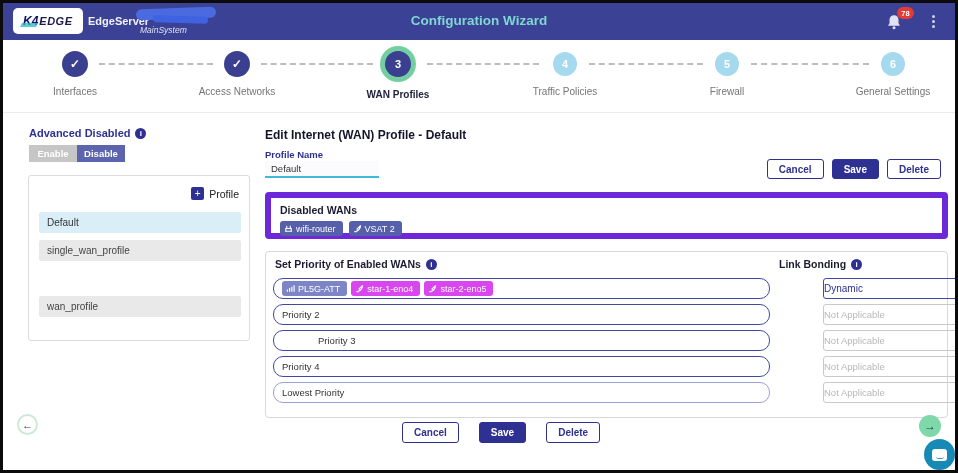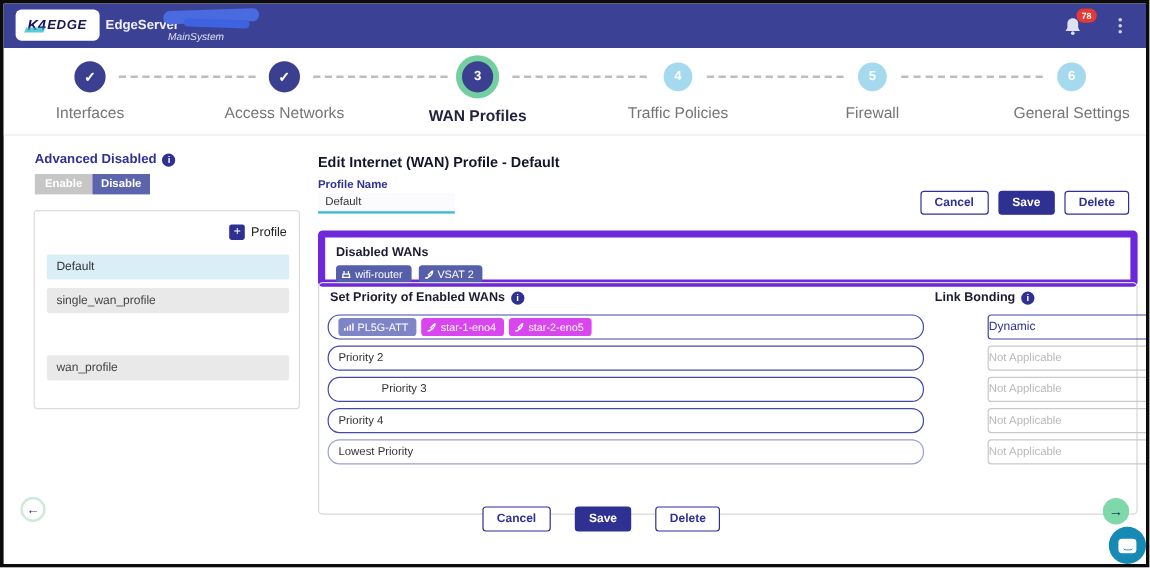--- a/index.html
+++ b/index.html
@@ -22,21 +22,21 @@
   .kebab { position:absolute; right:16px; top:8px; width:12px; height:20px; display:flex; flex-direction:column; align-items:center; justify-content:center; gap:2px; cursor:pointer; }
   .kebab i { width:3px; height:3px; border-radius:50%; background:#cfd2ea; }
 
   
   .stepper { position:absolute; top:37px; left:0; right:0; height:73px; background:#fff; border-bottom:1px solid #ececec; }
   .step { position:absolute; width:0; }
   .circle { position:absolute; left:0; transform:translateX(-50%); border-radius:50%; display:flex; align-items:center; justify-content:center; color:#fff; font-weight:bold; }
   .done .circle { top:11px; width:26px; height:26px; background:#3b3f8f; font-size:12px; }
   .active .circle { top:11px; width:26px; height:26px; background:#3b3f8f; font-size:11px; box-shadow:0 0 0 5px #74cfa0; }
   .next .circle { top:12px; width:24px; height:24px; background:#a5d9ee; font-size:11px; }
-  .step-label { position:absolute; top:46px; left:0; transform:translateX(-50%); white-space:nowrap; font-size:13px; color:#757575;text-align:center; }
+  .step-label { position:absolute; top:46px; left:0; transform:translateX(-50%); white-space:nowrap; font-size:10px; color:#757575;text-align:center; }
   .active .step-label { color:#23233f; font-weight:bold; top:49px; }
   .connector { position:absolute; top:23px; border-top:2px dashed #bdbdbd; }
 
   
   .adv-label { position:absolute; left:26px; top:124px; font-size:11px; font-weight:bold; color:#2e3192; display:flex; align-items:center; gap:5px; }
   .info-icon { width:11px; height:11px; border-radius:50%; background:#2e3192; color:#fff; font-size:8px; font-weight:bold; display:inline-flex; align-items:center; justify-content:center; font-style:normal; }
   .toggle { position:absolute; left:26px; top:142px; display:flex; height:17px; }
   .seg { width:48px; display:flex; align-items:center; justify-content:center; color:#fff; font-size:9.5px; font-weight:bold; cursor:pointer;text-align:center; }
   .seg-enable { background:#c6c6c6; }
   .seg-disable { background:#5c64ad; }
@@ -54,21 +54,21 @@
   .top-actions { position:absolute; right:14px; top:156px; display:flex; gap:8px; }
   .btn { height:20px; padding:0 11px; border-radius:3px; font-size:10px; font-weight:bold; display:flex; align-items:center; justify-content:center; cursor:pointer; background:#fff; border:1px solid #2e3192; color:#2e3192; }
   .btn.primary { background:#2e3192; color:#fff; border-color:#2e3192; }
 
   .dw-box { position:absolute; left:262px; top:189px; width:683px; height:47px; border:6px solid #6d28d9; border-radius:4px; }
   .dw-title { position:absolute; left:9px; top:6px; font-size:10.5px; font-weight:bold; color:#1c1c30; }
   .dw-chips { position:absolute; left:9px; top:23px; display:flex; gap:6px; }
   .chip { height:15px; border-radius:3px; background:#565fa9; color:#fff; font-size:9px; display:flex; align-items:center; gap:3px; padding:0 7px 0 4px; }
   .chip svg { display:block; }
 
-  .pr-box { position:absolute; left:262px; top:232px; width:683px; height:194px; border:1px solid #d8d8d8; border-radius:4px; }
+  .pr-box { position:absolute; left:262px; top:248px; width:683px; height:167px; border:1px solid #d8d8d8; border-radius:4px; }
   .pr-title { position:absolute; left:9px; top:6px; font-size:10.5px; font-weight:bold; color:#1c1c30; display:flex; align-items:center; gap:5px; }
   .lb-title { position:absolute; left:513px; top:6px; font-size:10.5px; font-weight:bold; color:#1c1c30; display:flex; align-items:center; gap:5px; }
   .pr-row-left { position:absolute; left:7px; width:497px; height:21px; border:1.5px solid #4049a5; border-radius:10px; display:flex; align-items:center; padding:0 3px 0 8px; }
   .pr-row-left.soft { border-color:#9ba0d6; }
   .pr-row-label { font-size:9.5px; color:#333; flex:1; }
   .pr-chips { display:flex; gap:4px; }
   .chip.cell { background:#7d85c6; }
   .chip.sat { background:#d946ef; }
   .lb-field { position:absolute; left:513px; width:153px; height:21px; border-radius:3px; display:flex; align-items:center; justify-content:flex-start;margin-left:44px; }
   .lb-dynamic { border:1.5px solid #4049a5; color:#2e3192; font-size:10px; }
@@ -91,20 +91,21 @@
 
   <div class="header">
     <div class="logo-box">
       <span class="logo-k4">K4</span>
       <span class="logo-edge">EDGE</span>
     </div>
     <div class="app-name">EdgeServer</div>
     <div class="redact1"></div>
     <div class="redact2"></div>
     <div class="system-name">MainSystem</div>
+    <div class="header-title">Configuration Wizard</div>
     <div class="bell-wrap">
       <svg width="18" height="20" viewBox="0 0 24 24">
         <path d="M12 3c-3.5 0-6 2.6-6 6v4.5L4 17h16l-2-3.5V9c0-3.4-2.5-6-6-6z" fill="#dfe2f5"></path>
         <circle cx="12" cy="19.5" r="2" fill="#dfe2f5"></circle>
       </svg>
       <div class="badge">78</div>
     </div>
     <div class="kebab">
         <i></i>
         <i></i>

